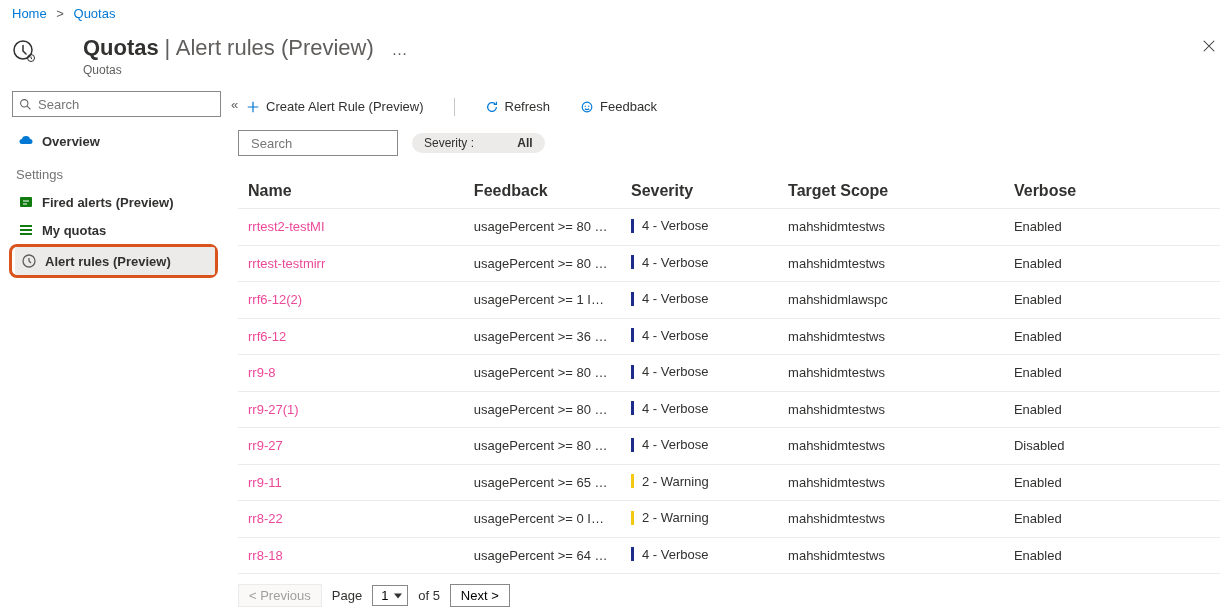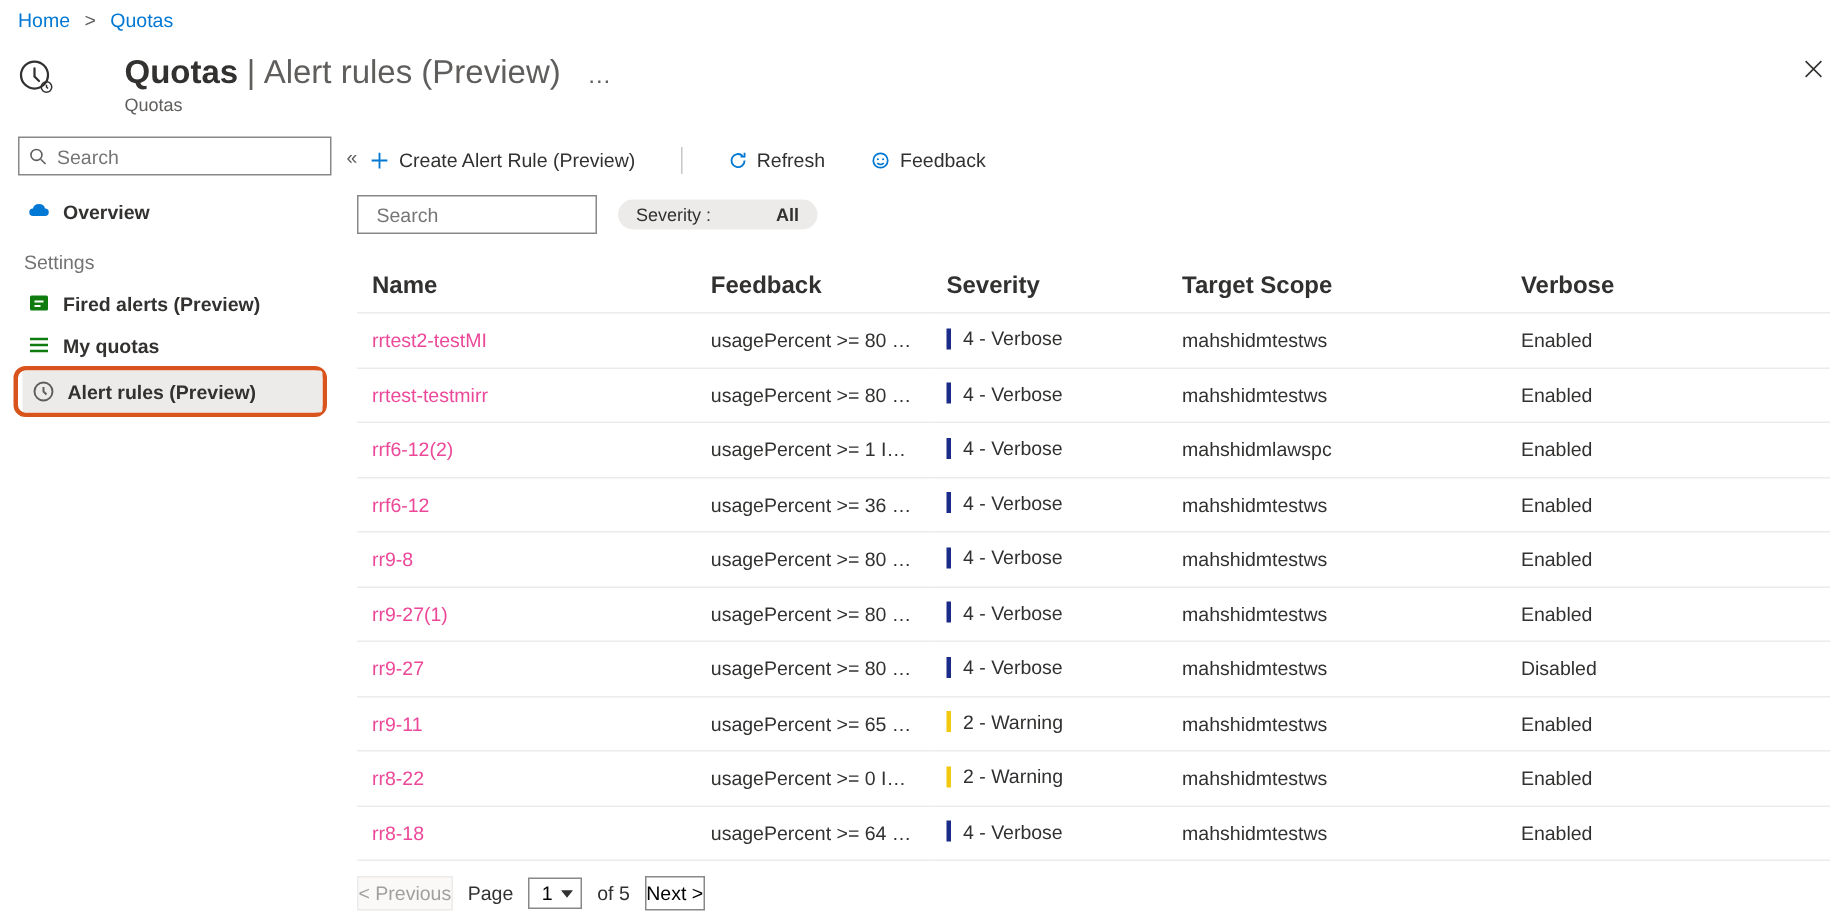--- a/index.html
+++ b/index.html
@@ -58,21 +58,21 @@
     .table th { text-align: left; font-size: 16px; font-weight: 600; color: #323130; padding: 8px 10px; border-bottom: 1px solid #edebe9; }
     .table td { font-size: 13px; padding: 9px 10px; border-bottom: 1px solid #edebe9; color: #323130; vertical-align: middle; white-space: nowrap; overflow: hidden; text-overflow: ellipsis; }
     .table td a { color: #ec4899; text-decoration: none; }
     .sev-cell { display: inline-flex; align-items: center; }
     .sev-bar { width: 3px; height: 14px; margin-right: 8px; display: inline-block; }
     .sev-blue { background: #1a2b8a; }
     .sev-yellow { background: #f2c811; }
     
     
     .pagination { display: flex; align-items: center; gap: 10px; padding: 10px 0; font-size: 13px; color: #323130; }
-    .page-btn { border: 1px solid #8a8886; background: #fff; padding: 3px 0; font-size: 13px; cursor: pointer; font-family: inherit; }
+    .page-btn { border: 1px solid #8a8886; background: #fff; padding: 3px 10px; font-size: 13px; cursor: pointer; font-family: inherit; }
     .page-btn-disabled { color: #a19f9d; border-color: #edebe9; background: #faf9f8; cursor: default; }
     .page-select { border: 1px solid #8a8886; padding: 2px 18px 2px 8px; font-size: 13px; appearance: none; background: #fff; position: relative; }
     .page-select-wrap { position: relative; display: inline-flex; align-items: center; }
     .page-select-wrap::after { content: ""; position: absolute; right: 6px; top: 50%; width: 0; height: 0; border-left: 4px solid transparent; border-right: 4px solid transparent; border-top: 5px solid #323130; transform: translateY(-50%); pointer-events: none; }
   </style>
 </head>
 <body>
 
 <div class="breadcrumb">
   <a href="#">Home</a>

